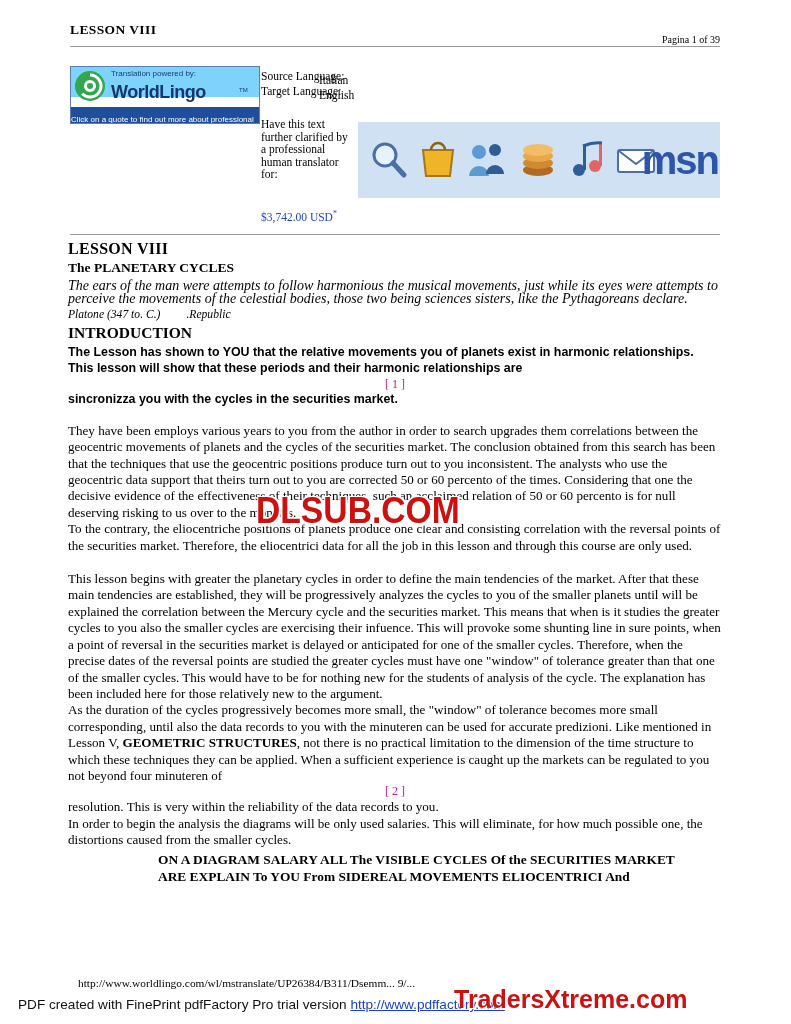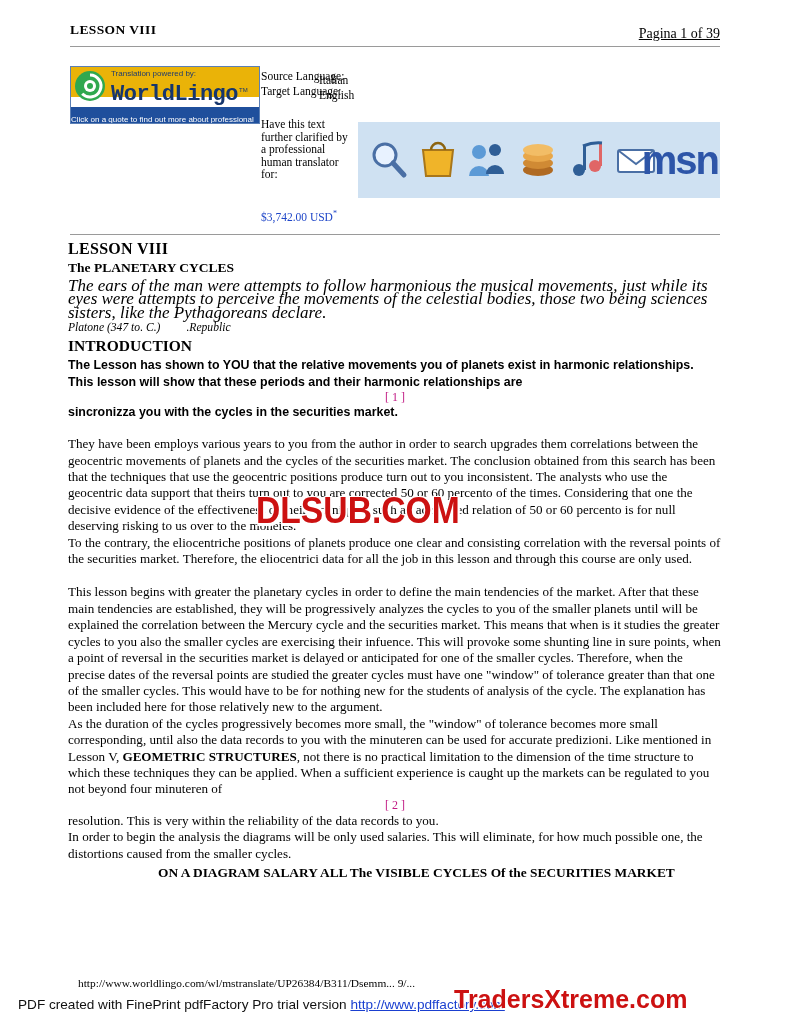--- a/index.html
+++ b/index.html
@@ -33,24 +33,23 @@
   .hdr-left {
     position: absolute;
     left: 0; top: 0;
     font-family: "Liberation Serif", serif;
     font-size: 13.5px;
     font-weight: bold;
     letter-spacing: 0.4px;
   }
   .hdr-right {
     position: absolute;
-    right: 0; top: 4px;
-    font-family: "Liberation Serif", serif;
-    font-size: 14px;
-    text-decoration: underline;
+    right: 0; top: 12px;
+    font-family: "Liberation Serif", serif;
+    font-size: 10px;
   }
   .hdr-rule {
     position: absolute;
     left: 70px; top: 46px;
     width: 650px;
     height: 1px;
     background: #9a9a9a;
   }
 
   
@@ -73,38 +72,38 @@
     width: 188px;
     height: 56px;
     border: 1px solid #5b7fb5;
     background: #ffffff;
     overflow: hidden;
   }
   .wl-top {
     position: absolute;
     left: 0; top: 0;
     width: 188px; height: 30px;
-    background: #eab308;
+    background: #7dd3fc;
     font-family: "Liberation Sans", sans-serif;
     font-size: 8px;
     color: #1f3c6e;
     padding-left: 40px;
     box-sizing: border-box;
     line-height: 14px;
   }
   .wl-logo-circle {
     position: absolute;
     left: 3px; top: 2px;
     width: 33px; height: 34px;
   }
   .wl-word {
     position: absolute;
     left: 40px; top: 15px;
-    font-family: Liberation Mono, monospace;
-    font-size: 22px;
+    font-family: Liberation Sans, sans-serif;
+    font-size: 18px;
     font-weight: bold;
     color: #16366d;
     letter-spacing: -0.5px;
   }
   .wl-tm {
     position: absolute;
     left: 168px; top: 20px;
     font-family: "Liberation Sans", sans-serif;
     font-size: 6px;
     color: #16366d;
@@ -212,21 +211,21 @@
   h2.subtitle {
     margin: 2px 0 0 0;
     font-family: "Liberation Serif", serif;
     font-size: 13.5px;
     font-weight: bold;
   }
   .quote {
     margin-top: 3px;
     font-family: "Liberation Serif", serif;
     font-style: italic;
-    font-size: 17px;
+    font-size: 14px;
     line-height: 13.4px;
   }
   .quote-src {
     margin-top: 2px;
     font-family: "Liberation Serif", serif;
     font-style: italic;
     font-size: 11.6px;
   }
   .quote-src .sp { display: inline-block; width: 26px; }
   h3.intro {
@@ -440,20 +439,21 @@
     <p class="body">They have been employs various years to you from the author in order to search upgrades them correlations between the geocentric movements of planets and the cycles of the securities market. The conclusion obtained from this search has been that the techniques that use the geocentric positions produce turn out to you inconsistent. The analysts who use the geocentric data support that theirs turn out to you are corrected 50 or 60 percento of the times. Considering that one the decisive evidence of the effectiveness of their techniques, such an acclaimed relation of 50 or 60 percento is for null deserving risking to us over to the moneies.</p>
     <p class="body">To the contrary, the eliocentriche positions of planets produce one clear and consisting correlation with the reversal points of the securities market. Therefore, the eliocentrici data for all the job in this lesson and through this course are only used.</p>
     <div class="gap-md"></div>
     <p class="body">This lesson begins with greater the planetary cycles in order to define the main tendencies of the market. After that these main tendencies are established, they will be progressively analyzes the cycles to you of the smaller planets until will be explained the correlation between the Mercury cycle and the securities market. This means that when is it studies the greater cycles to you also the smaller cycles are exercising their infuence. This will provoke some shunting line in sure points, when a point of reversal in the securities market is delayed or anticipated for one of the smaller cycles. Therefore, when the precise dates of the reversal points are studied the greater cycles must have one "window" of tolerance greater than that one of the smaller cycles. This would have to be for nothing new for the students of analysis of the cycle. The explanation has been included here for those relatively new to the argument.</p>
     <p class="body"><span>As the duration of the cycles progressively becomes more small, the "window" of tolerance becomes more small corresponding, until also the data records to you with the minuteren can be used for accurate predizioni. Like mentioned in Lesson V, </span><b>GEOMETRIC STRUCTURES</b><span>, not there is no practical limitation to the dimension of the time structure to which these techniques they can be applied. When a sufficient experience is caught up the markets can be regulated to you not beyond four minuteren of</span></p>
     <div class="pagemark">[ 2 ]</div>
     <p class="body">resolution. This is very within the reliability of the data records to you.</p>
     <p class="body">In order to begin the analysis the diagrams will be only used salaries. This will eliminate, for how much possible one, the distortions caused from the smaller cycles.</p>
     <div class="allcaps-block">
       <div>ON A DIAGRAM SALARY ALL The VISIBLE CYCLES Of the SECURITIES MARKET</div>
+      <div>ARE EXPLAIN To YOU From SIDEREAL MOVEMENTS ELIOCENTRICI And</div>
     </div>
   </div>
 
   <div class="wm-dlsub">DLSUB.COM</div>
 
   <div class="footer-url">http://www.worldlingo.com/wl/mstranslate/UP26384/B311/Dsemm... 9/...</div>
   <div class="footer-bar"></div>
   <div class="footer-text">
     <span>PDF created with FinePrint pdfFactory Pro trial version </span><a href="#">http://www.pdffactory.com</a>
   </div>

